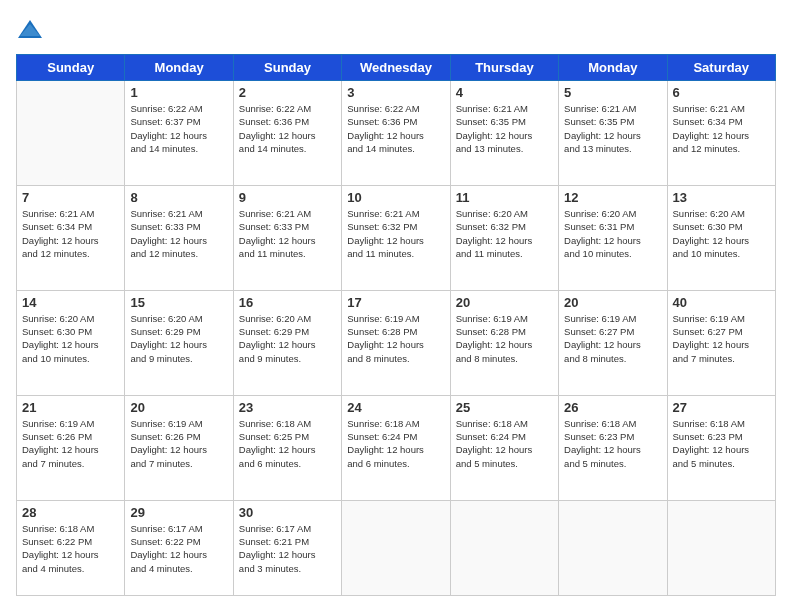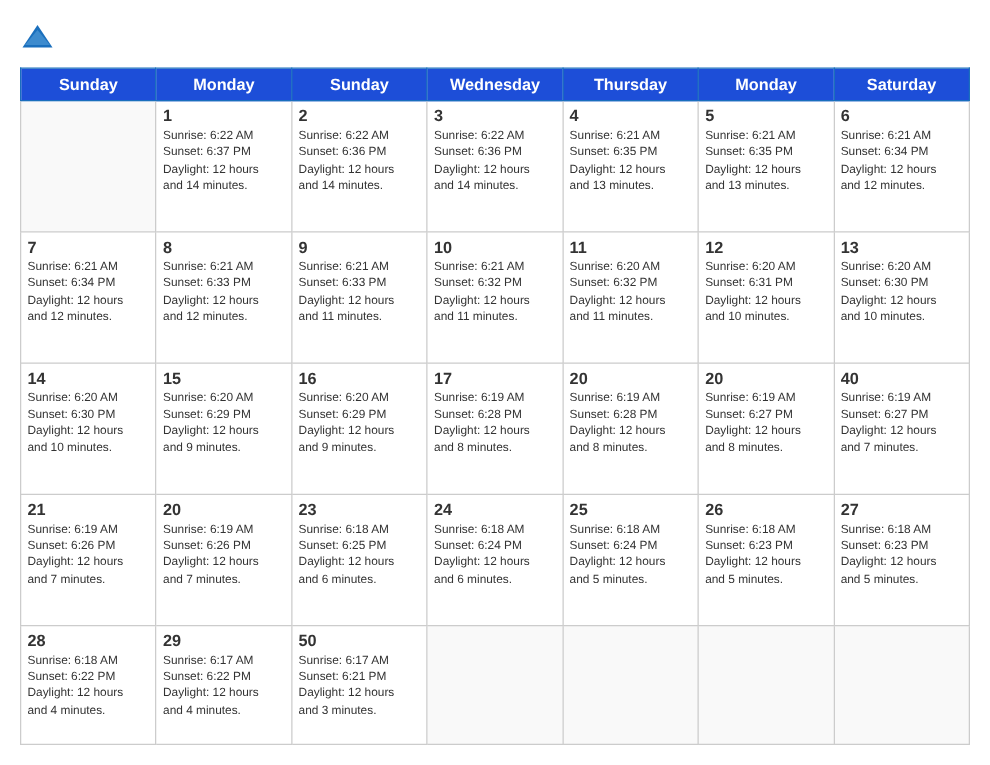--- a/index.html
+++ b/index.html
@@ -343,21 +343,21 @@
 and 4 minutes.</div>
           </td>
           <td>
             <span class="day-number">29</span>
             <div class="day-info" style="white-space: pre-line;">Sunrise: 6:17 AM
 Sunset: 6:22 PM
 Daylight: 12 hours
 and 4 minutes.</div>
           </td>
           <td>
-            <span class="day-number">50</span>
+            <span class="day-number">30</span>
             <div class="day-info" style="white-space: pre-line;">Sunrise: 6:17 AM
 Sunset: 6:21 PM
 Daylight: 12 hours
 and 3 minutes.</div>
           </td>
           <td class="empty-cell"></td>
           <td class="empty-cell"></td>
           <td class="empty-cell"></td>
           <td class="empty-cell"></td>
         </tr>

